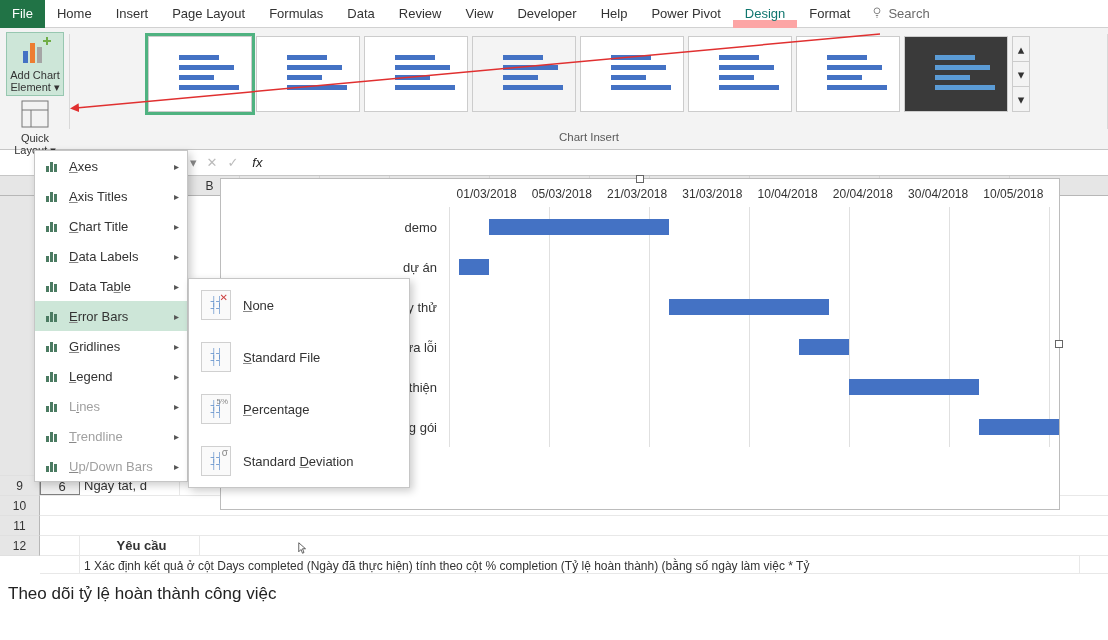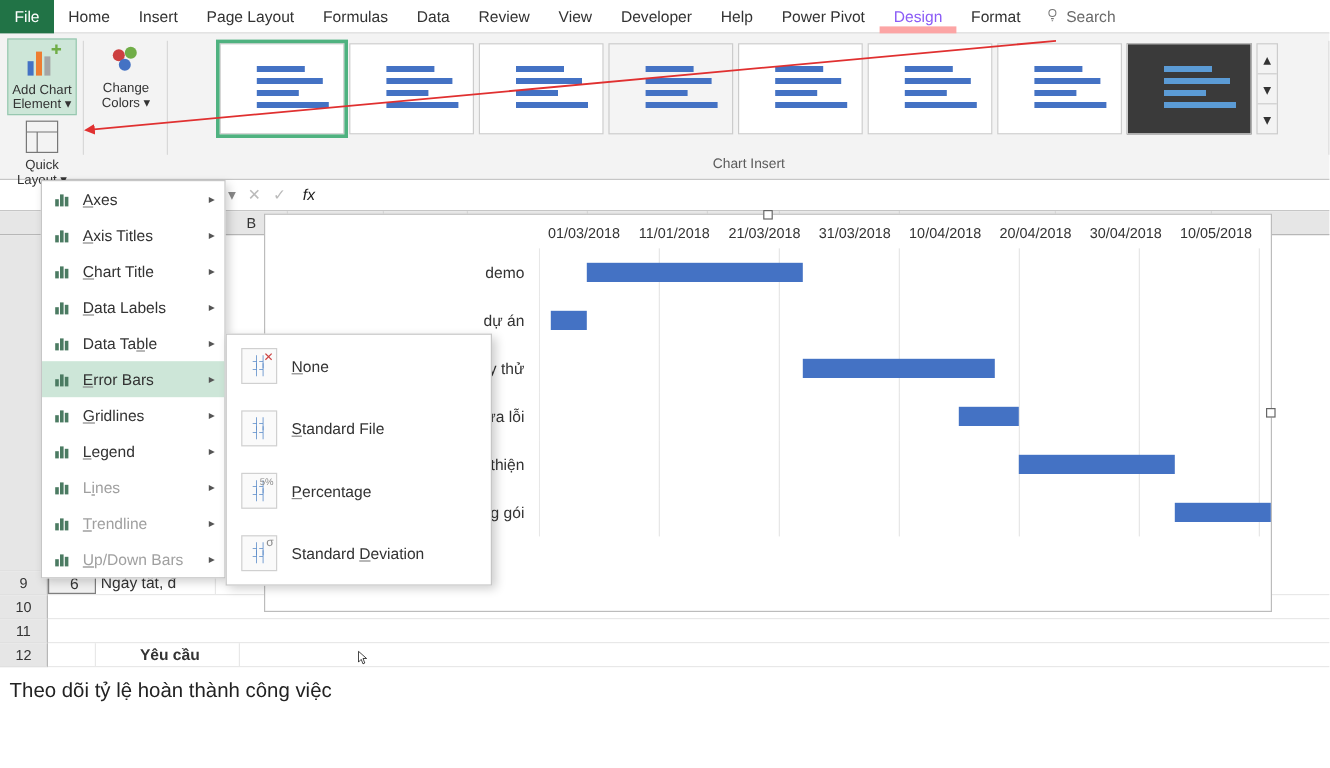--- a/index.html
+++ b/index.html
@@ -1,20 +1,20 @@
 <!DOCTYPE html>
 <html><head>
 <meta charset="utf-8">
 <style>
   * { box-sizing: border-box; margin: 0; padding: 0; }
   body { font-family: "Segoe UI", Arial, sans-serif; font-size: 13px; color: #333; background: #fff; width: 1108px; position: relative; }
   .ribbon-tabs { display: flex; align-items: center; height: 28px; border-bottom: 1px solid #d1d1d1; }
   .ribbon-tab { padding: 0 12px; height: 28px; line-height: 28px; cursor: pointer; }
   .ribbon-tab.file { background: #217346; color: #fff; font-weight: 400; }
-  .ribbon-tab.active { color: #8b5cf6; border-bottom: 6px solid #fca5a5; }
+  .ribbon-tab.active { color: #0f766e; border-bottom: 8px solid #fca5a5; }
   .ribbon-search { display: flex; align-items: center; gap: 4px; padding: 0 8px; color: #6a6a6a; }
   .bulb-icon svg { width: 14px; height: 14px; }
   .ribbon-body { display: flex; background: #f3f3f3; border-bottom: 1px solid #c6c6c6; height: 122px; position: relative; }
   .ribbon-group { padding: 4px 6px; display: flex; flex-direction: column; align-items: center; position: relative; }
   .ribbon-group::after { content:""; position:absolute; right:0; top:6px; bottom:20px; width:1px; background:#d8d8d8; }
   .rb-big-btn { display: flex; flex-direction: column; align-items: center; width: 58px; cursor: pointer; padding: 2px; }
   .rb-big-btn.highlight { background: #cde6d8; border:1px solid #97c7b0; }
   .rb-big-btn .icon { width: 32px; height: 32px; display:flex; align-items:center; justify-content:center; }
   .rb-big-btn .lbl { font-size: 11px; text-align: center; line-height: 12px; margin-top: 2px; }
   .chart-styles-group { flex: 1; display: flex; flex-direction: column; }
@@ -126,32 +126,20 @@
       <div class="icon">
         <svg width="32" height="32">
             <rect x="3" y="3" width="26" height="26" fill="none" stroke="#777"></rect>
             <line x1="3" y1="12" x2="29" y2="12" stroke="#777"></line>
             <line x1="12" y1="12" x2="12" y2="29" stroke="#777"></line>
           </svg>
       </div>
       <div class="lbl"><span>Quick Layout</span> ▾</div>
     </div>
   </div>
-  <div class="ribbon-group">
-    <div class="rb-big-btn">
-      <div class="icon">
-        <svg width="32" height="32">
-            <circle cx="10" cy="12" r="5" fill="#cc4040"></circle>
-            <circle cx="20" cy="10" r="5" fill="#70ad47"></circle>
-            <circle cx="15" cy="20" r="5" fill="#4472c4"></circle>
-          </svg>
-      </div>
-      <div class="lbl"><span>Change Colors</span> ▾</div>
-    </div>
-  </div>
   <div class="ribbon-group chart-styles-group">
     <div class="chart-style-thumbs">
       <div class="style-thumb selected">
         <div class="mini-bar" style="left:30px;top:18px;width:40px;"></div>
           <div class="mini-bar" style="left:30px;top:28px;width:55px;"></div>
           <div class="mini-bar" style="left:30px;top:38px;width:35px;"></div>
           <div class="mini-bar" style="left:30px;top:48px;width:60px;"></div>
       </div>
       <div class="style-thumb">
         <div class="mini-bar" style="left:30px;top:18px;width:40px;"></div>
@@ -227,21 +215,21 @@
     <div class="col-header colI">I</div>
     <div class="col-header colJ">J</div>
   </div>
 
   <div class="chart-embedded">
     <div class="chart-handle ch-top"></div>
     <div class="chart-handle ch-right"></div>
     <div style="padding:8px 8px 8px 8px;">
       <div class="dates-axis">
         <span>01/03/2018</span>
-          <span>11/01/2018</span>
+          <span>05/03/2018</span>
           <span>21/03/2018</span>
           <span>31/03/2018</span>
           <span>10/04/2018</span>
           <span>20/04/2018</span>
           <span>30/04/2018</span>
           <span>10/05/2018</span>
       </div>
       <div id="gantt-body" style="margin-top:6px;">
           <div class="gantt-row">
             <div class="gantt-label">demo</div>
@@ -296,20 +284,24 @@
       <div class="cell-row">
         <div class="cell colA" style="border:1px solid #7f7f7f; background:#f0f0f0;">6</div>
         <div class="cell colBtxt">Ngày tất, đ</div>
         <div class="selected-cell-border" style="left:40px; top:0; width:100px; height:20px;"></div>
       </div>
       <div class="cell-row"></div>
       <div class="cell-row"></div>
       <div class="cell-row">
         <div class="cell" style="width:40px;"></div>
         <div class="cell strong" style="width:120px;text-align:center;">Yêu cầu</div>
+      </div>
+      <div class="cell-row" style="height:18px;">
+        <div class="cell" style="width:40px;"></div>
+        <div class="cell" style="width:1000px; font-size:12px; color:#333;">1 Xác định kết quả ở cột Days completed (Ngày đã thực hiện) tính theo cột % completion (Tỷ lệ hoàn thành) (bằng số ngày làm việc * Tỷ</div>
       </div>
     </div>
   </div>
 </div>
 
 <svg class="red-arrow" style="left:70px; top:30px;" width="820" height="100">
   <defs>
       <marker id="ah" markerWidth="10" markerHeight="10" refX="2" refY="3" orient="auto">
         <path d="M0,0 L6,3 L0,6 Z" fill="#e03030"></path>
       </marker>

